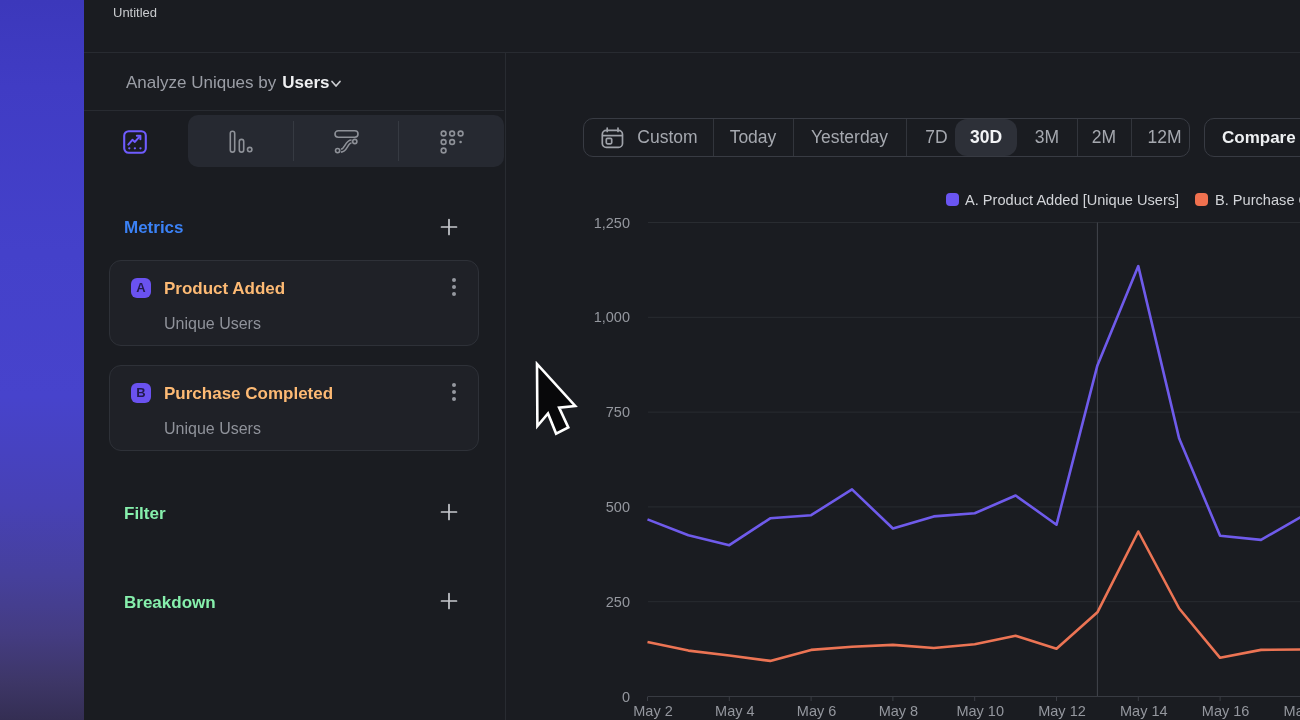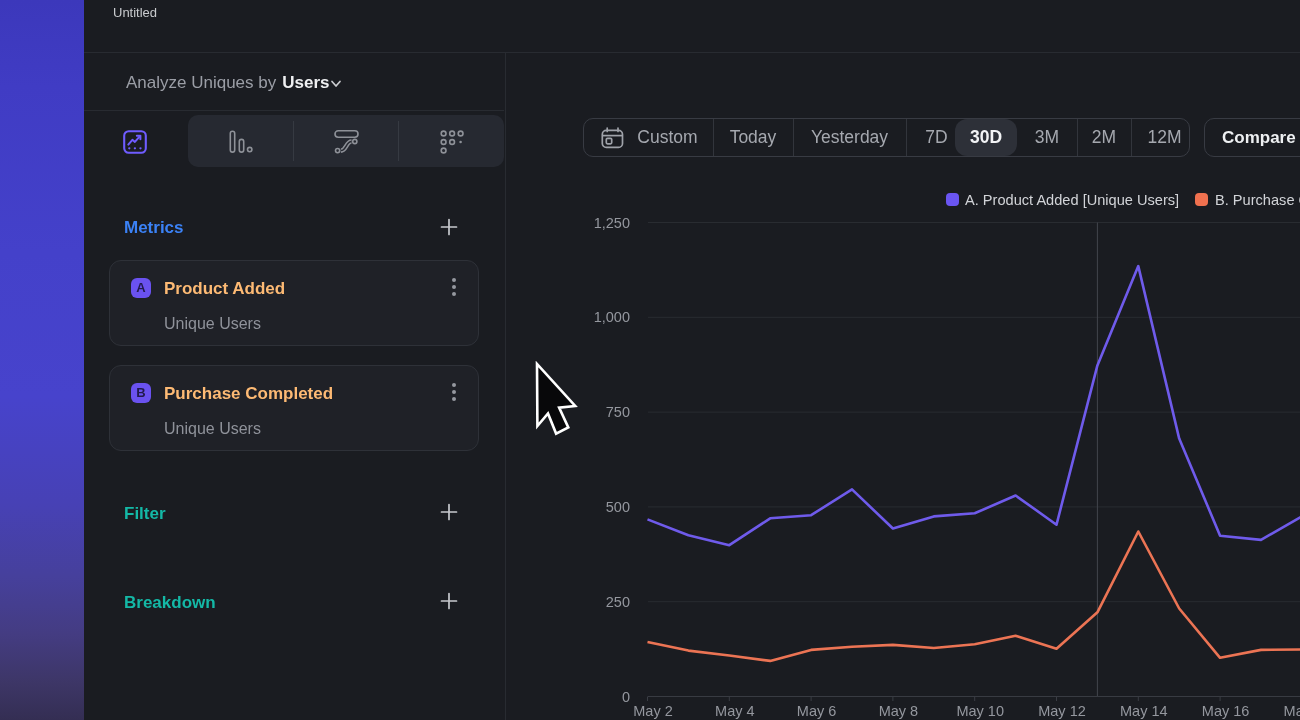--- a/index.html
+++ b/index.html
@@ -15,21 +15,21 @@
 #hdrdiv{left:84px;top:110px;width:420px;height:1px;background:#282b31}
 #tabgroup{left:188px;top:115px;width:316px;height:52px;background:#262931;border-radius:10px}
 .tabsep{top:121px;width:1px;height:40px;background:#363a42}
 #metrics{left:124px;top:218px;font-size:17px;font-weight:700;color:#3b82f6}
 .card{left:109px;width:370px;height:86px;background:#1f2127;border:1px solid #2e3138;border-radius:12px}
 .badge{position:absolute;left:21px;top:17px;width:20px;height:20px;border-radius:6px;background:#6a52f0;color:#211a4e;font-size:13px;font-weight:700;text-align:center;line-height:20px}
 .ctitle{position:absolute;left:54px;top:18px;font-size:17px;font-weight:700;color:#fdba74}
 .csub{position:absolute;left:54px;top:54px;font-size:16px;color:#8f929a}
 .kebab{position:absolute;left:342px;top:17px;width:4px;height:20px}
 .kebab i{display:block;width:4px;height:4px;border-radius:50%;background:#95989f;margin-bottom:3px}
-.secrow{left:124px;font-size:17px;font-weight:700;color:#14b8a6}
+.secrow{left:124px;font-size:17px;font-weight:700;color:#86efac}
 #btngroup{left:583px;top:118px;width:607px;height:39px;border:1px solid #383b43;border-radius:10px}
 .bseg{position:absolute;top:119px;height:37px;line-height:37px;text-align:center;font-size:17.5px;color:#a5a8af}
 .bsep{position:absolute;top:119px;width:1px;height:37px;background:#32353c}
 #seg30{background:#2d3038;color:#f2f3f5;font-weight:700;border-radius:12px}
 #compare{left:1204px;top:118px;width:112px;height:39px;border:1px solid #383b43;border-radius:10px;line-height:37px;font-size:17px;font-weight:700;color:#eef0f2;text-align:left;padding-left:17px}
 .leg{top:193px;width:13px;height:13px;border-radius:4px}
 .legtxt{top:192px;font-size:14.6px;color:#d2d4d8;white-space:nowrap}
 </style>
 </head>
 <body>

